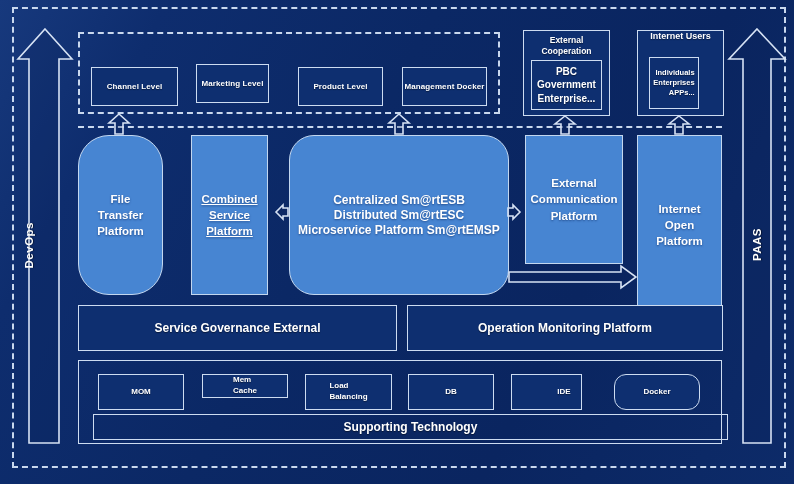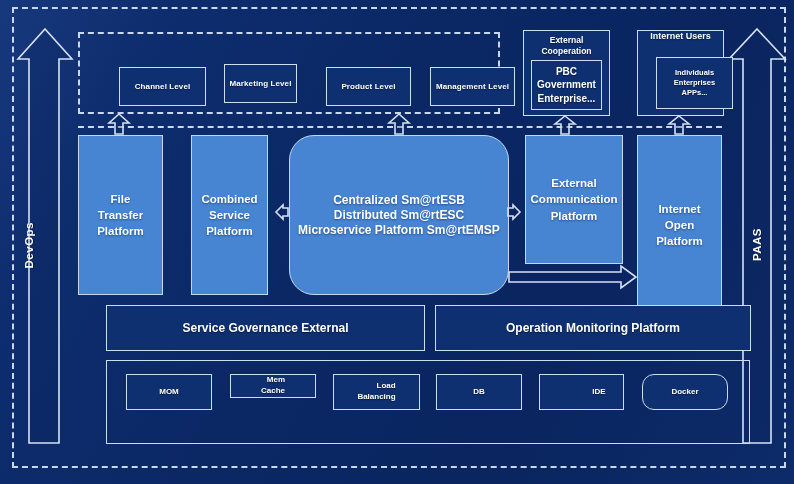--- a/index.html
+++ b/index.html
@@ -16,22 +16,22 @@
   .zone-dashed{
     position:absolute;left:78px;top:32px;width:422px;height:82px;
     border:2px dashed #c9d8ee;
   }
   .mid-dashed{
     position:absolute;left:78px;top:126px;width:644px;height:0;
     border-top:2px dashed #c9d8ee;
   }
   .dark-box{
     position:absolute;background:#0e2f70;border:1.5px solid #cddcf1;
-    display:flex;align-items:center;justify-content:center;text-align:right;
-    font-weight:bold;white-space:pre-line;text-shadow:0 1px 1px rgba(0,0,0,.45);margin-left:28px;
+    display:flex;align-items:center;justify-content:center;text-align:left;
+    font-weight:bold;white-space:pre-line;text-shadow:0 1px 1px rgba(0,0,0,.45);
   }
   .light-box{
     position:absolute;background:#4785d2;border:1.5px solid #c3d7ef;
     display:flex;align-items:center;justify-content:center;text-align:center;
     font-weight:bold;white-space:pre-line;text-shadow:0 1px 2px rgba(10,35,90,.55);
   }
   .titled-box{
     position:absolute;background:#0e2f70;border:1.5px solid #cddcf1;
     text-align:center;font-weight:bold;
   }
@@ -84,35 +84,35 @@
   <div class="dark-box lvl" style="left:91px;top:67px;width:87px;height:39px;">
     <span>Channel Level</span>
   </div>
   <div class="dark-box lvl" style="left:196px;top:64px;width:73px;height:39px;">
     <span>Marketing Level</span>
   </div>
   <div class="dark-box lvl" style="left:298px;top:67px;width:85px;height:39px;">
     <span>Product Level</span>
   </div>
   <div class="dark-box lvl" style="left:402px;top:67px;width:85px;height:39px;">
-    <span>Management Level</span>
+    <span>Management Docker</span>
   </div>
 
   <div class="titled-box" style="left:523px;top:30px;width:87px;height:86px;">
     <div class="title" style="font-size:8.5px;line-height:1.3;padding-top:4px;">External
 Cooperation</div>
     <div class="inner-box" style="left:7px;top:29px;width:71px;height:50px;font-size:10px;line-height:1.35;">
       <span>PBC Government
 Enterprise...</span>
     </div>
   </div>
 
   <div class="titled-box" style="left:637px;top:30px;width:87px;height:86px;">
     <div class="title" style="font-size:9px;line-height:1.3;">Internet Users</div>
-    <div class="inner-box" style="left:18px;top:26px;width:77px;height:52px;font-size:7.5px;line-height:1.35;">
+    <div class="inner-box" style="left:11px;top:26px;width:50px;height:52px;font-size:7.5px;line-height:1.35;text-align:right;">
       <span>Individuals
 Enterprises
 APPs...</span>
     </div>
   </div>
 
   <div class="mid-dashed"></div>
 
   <svg style="left:108px;top:113px;" width="22" height="22" viewBox="0 0 22 22">
     <polygon points="11,1 21,10 15,10 15,21 7,21 7,10 1,10"></polygon>
@@ -120,26 +120,26 @@
   <svg style="left:388px;top:113px;" width="22" height="22" viewBox="0 0 22 22">
     <polygon points="11,1 21,10 15,10 15,21 7,21 7,10 1,10"></polygon>
   </svg>
   <svg style="left:554px;top:115px;" width="22" height="20" viewBox="0 0 22 20">
     <polygon points="11,1 21,9 15,9 15,19 7,19 7,9 1,9"></polygon>
   </svg>
   <svg style="left:668px;top:115px;" width="22" height="20" viewBox="0 0 22 20">
     <polygon points="11,1 21,9 15,9 15,19 7,19 7,9 1,9"></polygon>
   </svg>
 
-  <div class="light-box plat" style="left:78px;top:135px;width:85px;height:160px;">
+  <div class="light-box plat" style="left:78px;top:135px;width:85px;height:160px;border-radius:31px;">
     <span>File
 Transfer
 Platform</span>
   </div>
-  <div class="light-box plat" style="left:191px;top:135px;width:77px;height:160px;">
+  <div class="light-box plat" style="left:191px;top:135px;width:77px;height:160px;text-decoration:underline;">
     <span>Combined
 Service
 Platform</span>
   </div>
   <div class="light-box esb" style="left:289px;top:135px;width:220px;height:160px;">
     <span>Centralized Sm@rtESB
 Distributed Sm@rtESC
 Microservice Platform Sm@rtEMSP</span>
   </div>
   <div class="light-box plat" style="left:525px;top:135px;width:98px;height:129px;">
@@ -178,20 +178,23 @@
     <span>Mem
 Cache</span>
   </div>
   <div class="dark-box tech" style="left:305px;top:374px;width:87px;height:36px;">
     <span>Load
 Balancing</span>
   </div>
   <div class="dark-box tech" style="left:408px;top:374px;width:86px;height:36px;">
     <span>DB</span>
   </div>
-  <div class="dark-box tech" style="left:511px;top:374px;width:85px;height:36px;padding-left:35px;">
+  <div class="dark-box tech" style="left:511px;top:374px;width:71px;height:36px;padding-left:35px;">
     <span>IDE</span>
   </div>
   <div class="dark-box tech" style="left:614px;top:374px;width:86px;height:36px;border-radius:12px;">
     <span>Docker</span>
   </div>
+  <div class="supportbar" style="left:93px;top:414px;width:635px;height:26px;">
+    <span>Supporting Technology</span>
+  </div>
 
 </div>
 
 </body></html>

